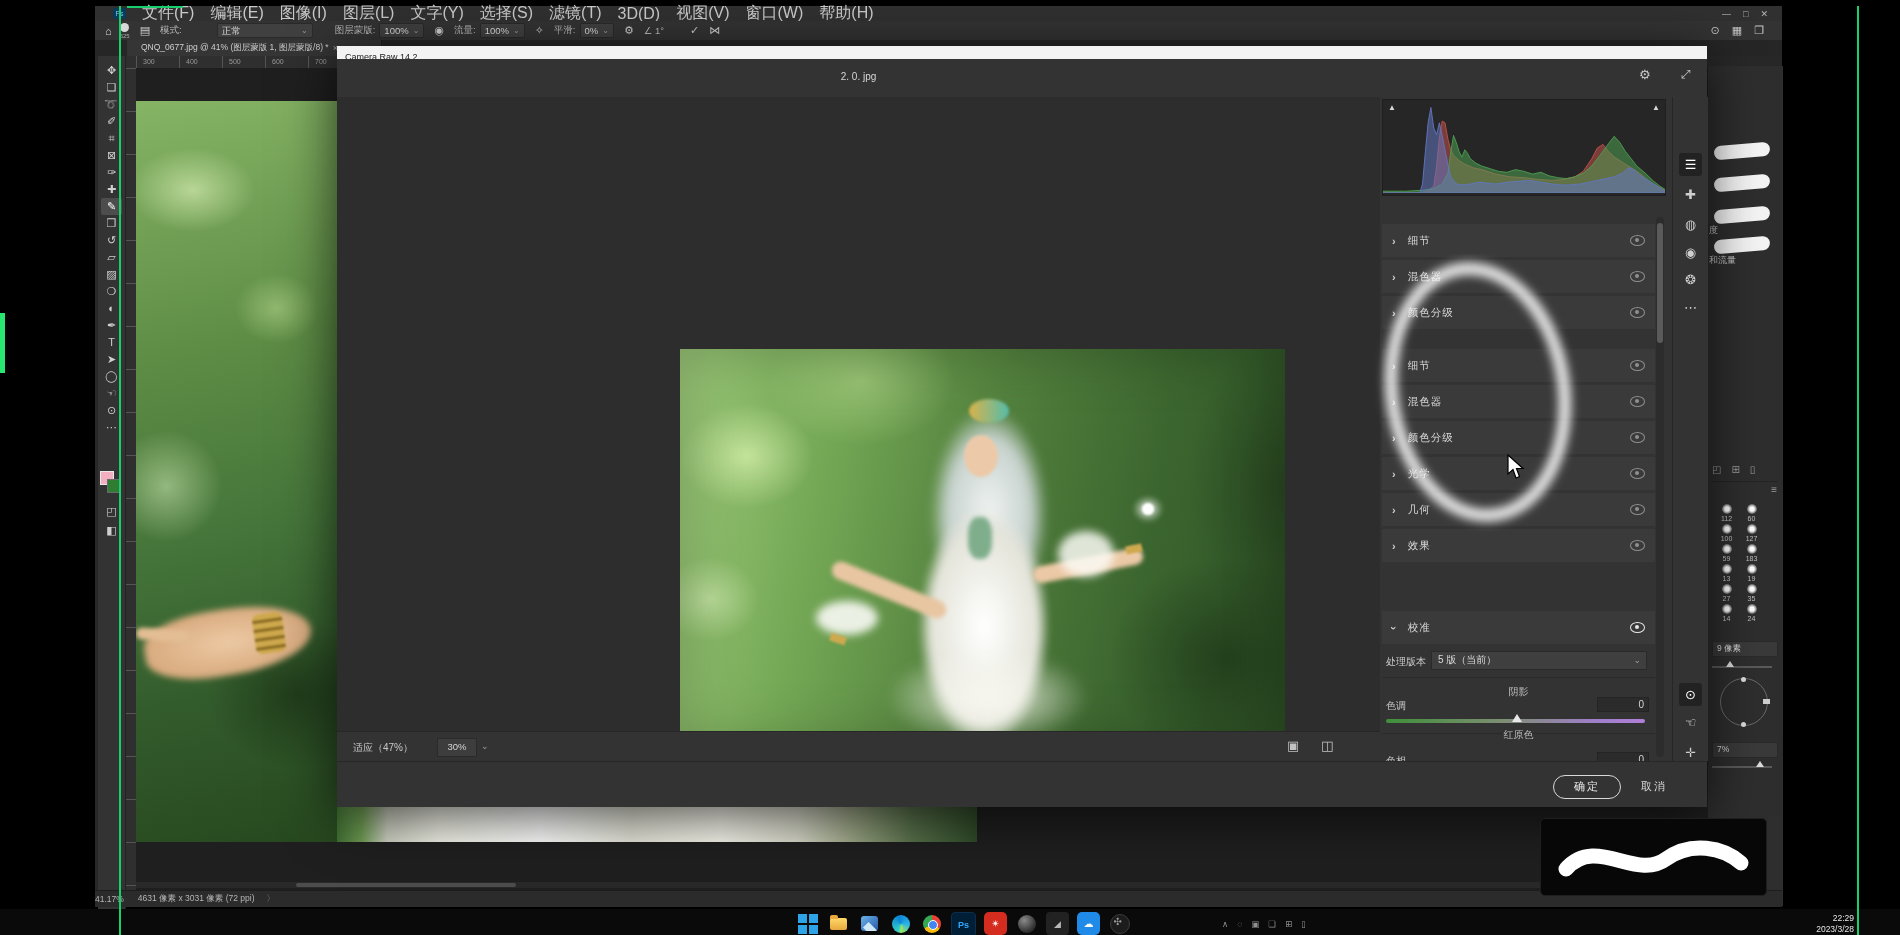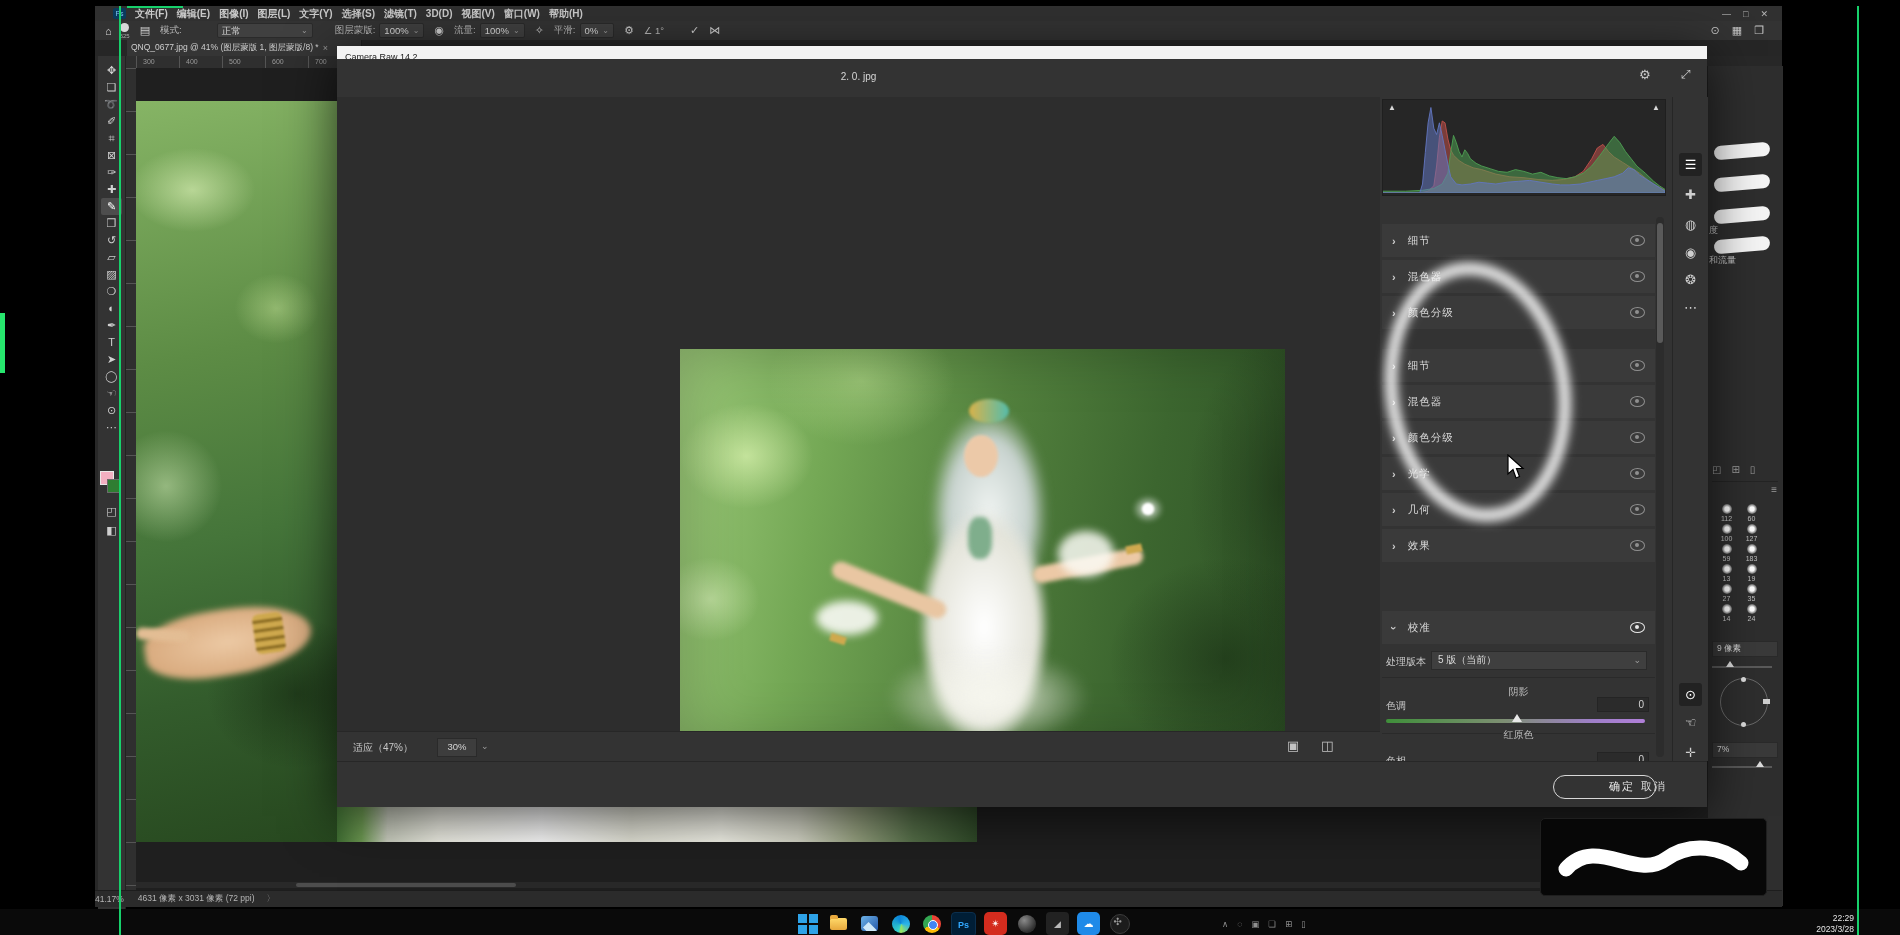--- a/index.html
+++ b/index.html
@@ -4,37 +4,37 @@
 <style>
   html,body{margin:0;padding:0;background:#000;width:1900px;height:935px;overflow:hidden;
     font-family:"Liberation Sans","DejaVu Sans",sans-serif;-webkit-font-smoothing:antialiased;}
   #root{position:relative;width:1900px;height:935px;background:#000;}
   .abs{position:absolute;}
   
   #ps-window{left:95px;top:0;width:1687px;height:900px;background:#282828;}
   #menubar{left:95px;top:0;width:1687px;height:15px;background:#303030;display:flex;align-items:center;z-index:2;}
   #ps-logo{width:13px;height:11px;background:#0a3a5c;color:#7ec6f2;font-size:7px;line-height:11px;text-align:center;
     margin-left:18px;border-radius:2px;}
-  .menu-item{color:#c9c9c9;font-size:10px;margin-left:9px;white-space:nowrap;font-weight:bold;}
+  .menu-item{color:#c9c9c9;font-size:16px;margin-left:16px;white-space:nowrap;}
   #win-controls{margin-left:auto;margin-right:14px;display:flex;gap:12px;color:#b5b5b5;font-size:9px;}
   #optionsbar{left:95px;top:15px;width:1687px;height:19px;background:#333333;border-bottom:1px solid #1d1d1d;
     display:flex;align-items:center;color:#c6c6c6;font-size:9.5px;z-index:2;}
   .ob-icon{margin-left:10px;font-size:11px;color:#cfcfcf;}
   .ob-label{margin-left:10px;color:#b9b9b9;}
   .ob-box{margin-left:4px;background:#404040;border:1px solid #2a2a2a;border-radius:2px;padding:0 4px;height:13px;
     line-height:13px;color:#dadada;display:flex;align-items:center;gap:4px;}
   .ob-chev{font-size:8px;color:#9a9a9a;}
   .brush-preset{display:flex;flex-direction:column;align-items:center;margin-left:8px;line-height:1;}
   .brush-dot{width:9px;height:9px;border-radius:50%;background:#d8d8d8;}
   .brush-size{font-size:6px;color:#aaa;margin-top:1px;}
   #ob-right{margin-left:auto;margin-right:18px;display:flex;gap:12px;font-size:11px;color:#c5c5c5;}
   
   #tabrow{left:95px;top:34px;width:1687px;height:16px;background:#262626;z-index:2;}
   #doc-tab{position:absolute;left:32px;top:0;width:226px;height:16px;background:#353535;display:flex;align-items:center;
-    padding:0 4px;border-right:1px solid #1e1e1e;}
+    padding:0 14px;border-right:1px solid #1e1e1e;}
   #doc-tab .t{color:#cfcfcf;font-size:8.5px;white-space:nowrap;overflow:hidden;max-width:204px;}
   #doc-tab .x{color:#9a9a9a;font-size:9px;margin-left:4px;}
   
   #toolbar{left:98px;top:50px;width:27px;height:850px;background:#333333;border-right:1px solid #222;
     display:flex;flex-direction:column;align-items:center;padding-top:6px;z-index:2;}
   .tool{width:21px;height:17px;line-height:17px;text-align:center;color:#cfcfcf;font-size:11px;border-radius:2px;}
   .tool.selected{background:#4d4d4d;color:#fff;}
   #swatches{position:relative;width:22px;height:26px;margin-top:6px;}
   #swatch-fg{position:absolute;left:0;top:0;width:12px;height:12px;background:#f2afc1;border:1px solid #e9e9e9;}
   #swatch-bg{position:absolute;left:7px;top:8px;width:12px;height:12px;background:#2f7d32;border:1px solid #6a6a6a;}
@@ -167,21 +167,21 @@
   #sl-tint{background:linear-gradient(90deg,#3f8f3a,#7d8f72 45%,#9f7fc9 80%,#b07fd8);}
   #sl-hue{background:linear-gradient(90deg,#c24b86,#cf5555 55%,#cf8a3f);}
   #sl-sat{background:linear-gradient(90deg,#8e8e8e,#b06a62 60%,#c44d4d);}
   
   #cr-tools{position:absolute;left:1335px;top:51px;width:35px;height:664px;background:#333;border-left:1px solid #262626;}
   .cr-tool{position:absolute;left:6px;width:23px;height:23px;line-height:23px;text-align:center;color:#cfcfcf;font-size:13px;border-radius:3px;}
   .cr-tool.selected{background:#222;color:#fff;}
   
   #cr-footer{position:absolute;left:0;top:715px;width:1370px;height:45px;background:#333;border-top:1px solid #272727;}
   #btn-ok{position:absolute;left:1216px;top:13px;width:66px;height:22px;border:1px solid #d8d8d8;border-radius:12px;
-    color:#ececec;font-size:11px;text-align:center;line-height:21px;letter-spacing:2px;padding-left:35px;}
+    color:#ececec;font-size:11px;text-align:center;line-height:21px;letter-spacing:2px;}
   #btn-cancel{position:absolute;left:1304px;top:17px;color:#d8d8d8;font-size:11px;letter-spacing:2px;}
   
   #brush-ring{left:1360px;top:248px;width:240px;height:280px;z-index:15;pointer-events:none;}
   #cursor{left:1506px;top:448px;z-index:30;pointer-events:none;}
   
   #taskbar{left:0;top:903px;width:1900px;height:32px;background:#0a0a0a;z-index:8;}
   #tb-apps{position:absolute;left:796px;top:3px;display:flex;gap:8px;}
   .tb-app{width:23px;height:23px;border-radius:4px;display:flex;align-items:center;justify-content:center;position:relative;}
   .tb-start .g{width:9px;height:9px;background:#2ea3e8;box-shadow:11px 0 #2ea3e8,0 11px #2ea3e8,11px 11px #2ea3e8;margin:-10px 0 0 -10px;}
   .tb-folder .g{width:17px;height:12px;background:linear-gradient(#ffd96a,#e8a93d);border-radius:2px;position:relative;}

